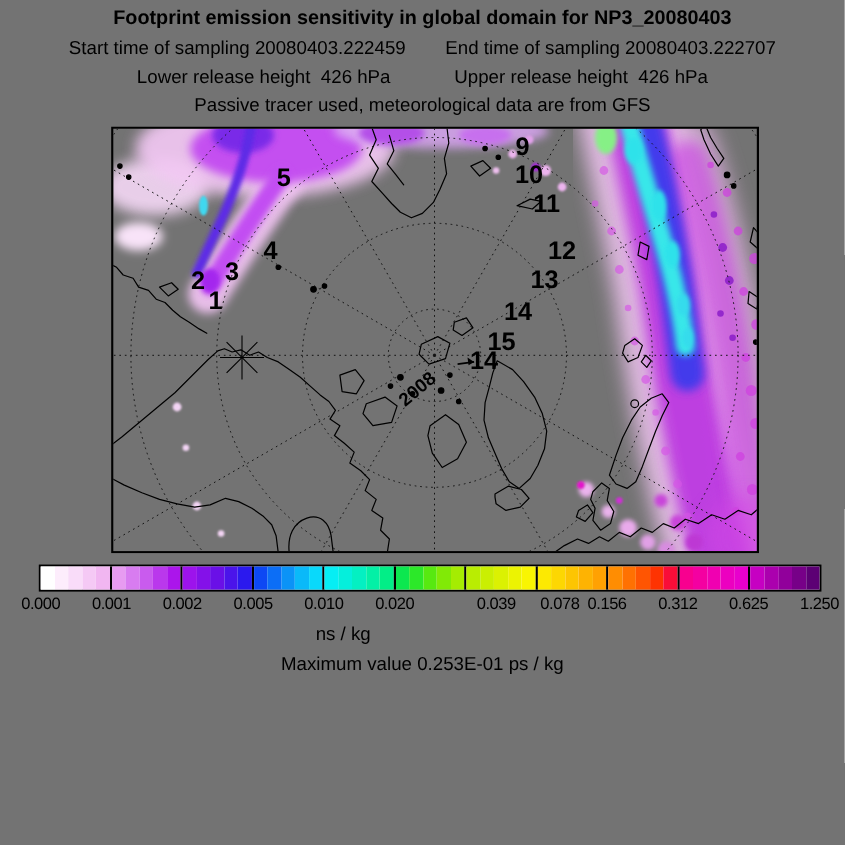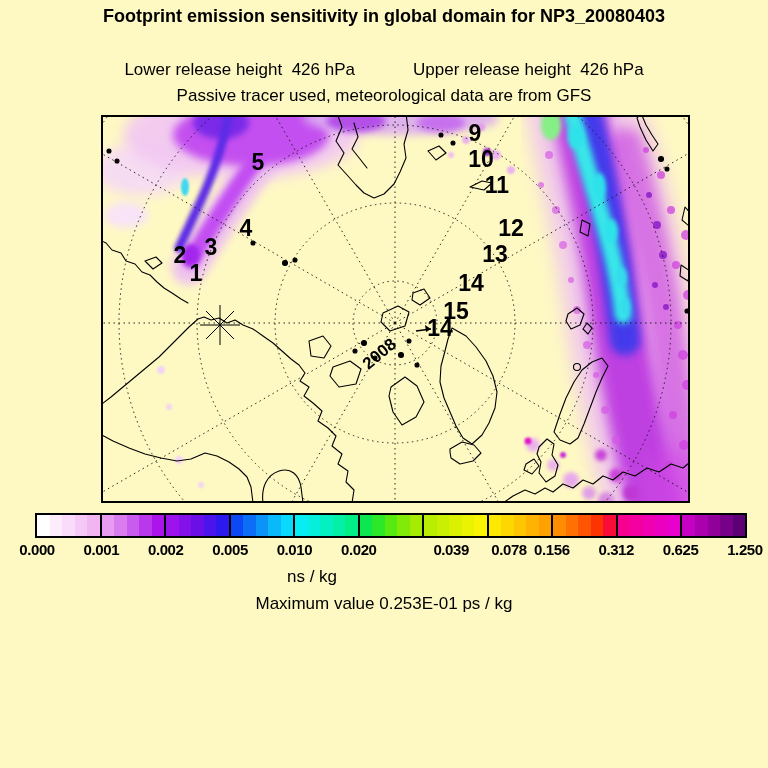--- a/index.html
+++ b/index.html
@@ -1,41 +1,45 @@
 <!DOCTYPE html>
 <html><head>
 <meta charset="utf-8">
 <style>
   html,body{margin:0;padding:0;background:#fff}
   body{width:768px;height:768px;font-family:"Liberation Sans","DejaVu Sans",sans-serif;color:#000}
-  .page{position:relative;width:768px;height:768px;background:#fef9c3;overflow:hidden}
+  .page{position:relative;width:768px;height:768px;background:#737373;overflow:hidden}
   .hline{position:absolute;left:0;width:768px;display:flex;justify-content:center;gap:36px;font-size:17px;white-space:pre;line-height:20px}
   .h1{top:6px;font-weight:bold;font-size:18px}
   .h2{top:34px}
   .h3{top:60px;gap:58px}
   .h4{top:86px}
   .map{position:absolute;left:101px;top:115px;width:589px;height:388px}
   .map svg{position:absolute;left:0;top:0}
   .st-label{position:absolute;transform:translate(-50%,-50%);font-weight:bold;font-size:23px;line-height:1;font-family:"Liberation Sans","DejaVu Sans",sans-serif}
   .cbar{position:absolute;left:35px;top:513px;width:712px;height:25px;border:2px solid #000;box-sizing:border-box;display:flex;background:#fff}
   .cb-seg{flex:1;display:flex;border-left:2px solid #000}
   .cb-seg:first-child{border-left:none}
   .cb-cell{flex:1}
   .cb-ticks{position:absolute;left:0;top:541px;width:768px;height:18px}
-  .cb-tick{position:absolute;transform:translateX(-50%);font-weight:bold;font-size:15px;letter-spacing:-0.4px}
+  .cb-tick{position:absolute;transform:translateX(-50%);font-weight:normal;font-size:15px;letter-spacing:-0.4px}
   .units{position:absolute;left:0;top:567px;width:624px;text-align:center;font-size:17px}
   .maxval{position:absolute;left:0;top:594px;width:768px;text-align:center;font-size:17px}
 </style>
 </head>
 <body>
 
 <div class="page">
 
   <div class="hline h1">
     <span>Footprint emission sensitivity in global domain for NP3_20080403</span>
+  </div>
+  <div class="hline h2">
+    <span>Start time of sampling 20080403.222459</span>
+    <span>End time of sampling 20080403.222707</span>
   </div>
   <div class="hline h3">
     <span>Lower release height  426 hPa</span>
     <span>Upper release height  426 hPa</span>
   </div>
   <div class="hline h4">
     <span>Passive tracer used, meteorological data are from GFS</span>
   </div>
 
   <div class="map">

